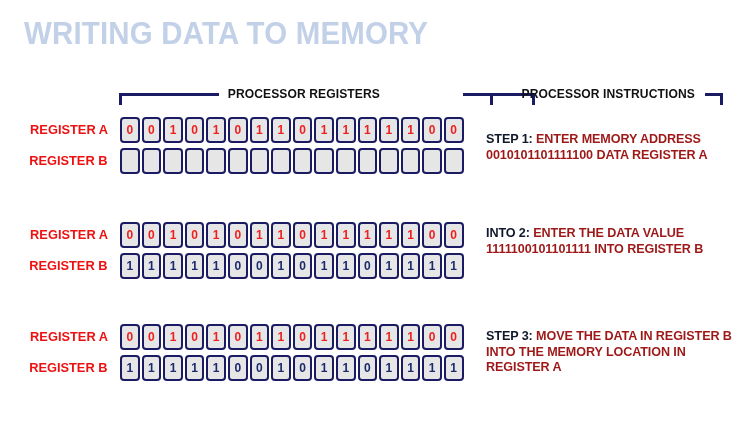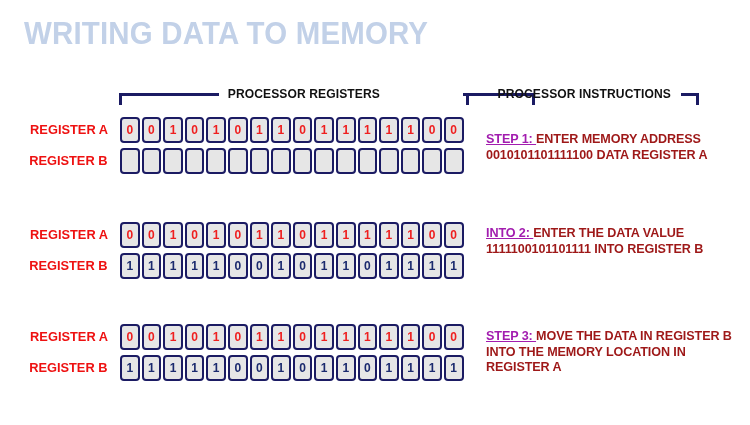--- a/index.html
+++ b/index.html
@@ -66,21 +66,21 @@
     transform: scaleX(0.93);
     white-space: nowrap;
     line-height: 17px;
   }
 
   #registers-bracket { left: 119px; top: 85px; width: 416px; }
   #registers-bracket .bracket-line.split-left  { width: 100px; }
   #registers-bracket .bracket-line.split-right { width: 72px; }
   #registers-bracket .bracket-label { left: 103px; }
 
-  #instructions-bracket { left: 466px; top: 85px; width: 233px; }
+  #instructions-bracket { left: 490px; top: 85px; width: 233px; }
   #instructions-bracket .bracket-line.split-left  { width: 21px; }
   #instructions-bracket .bracket-line.split-right { width: 18px; }
   #instructions-bracket .bracket-label { left: 25px; }
 
   
   .reg-row {
     position: absolute;
     height: 38px;
   }
   .reg-label {
@@ -120,22 +120,21 @@
     position: absolute;
     left: 486px;
     width: 248px;
     font-size: 12.6px;
     font-weight: bold;
     line-height: 15.5px;
     color: #9e1818;
     letter-spacing: -0.1px;
   }
   .instruction .step {
-    color: #a21caf;
-    text-decoration: underline;
+    color: #0f172a;
   }
 
   
   #row-a-1 { left: 120px; top: 117px; }
   #row-b-1 { left: 120px; top: 148px; }
   #row-a-2 { left: 120px; top: 222px; }
   #row-b-2 { left: 120px; top: 253px; }
   #row-a-3 { left: 120px; top: 324px; }
   #row-b-3 { left: 120px; top: 355px; }
 

